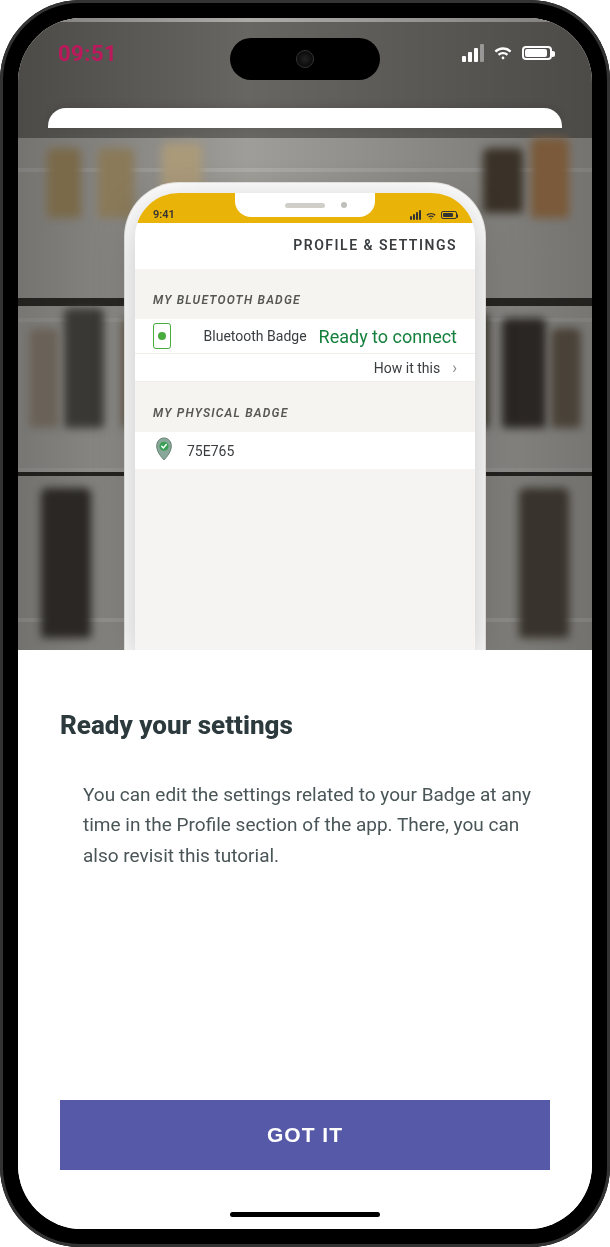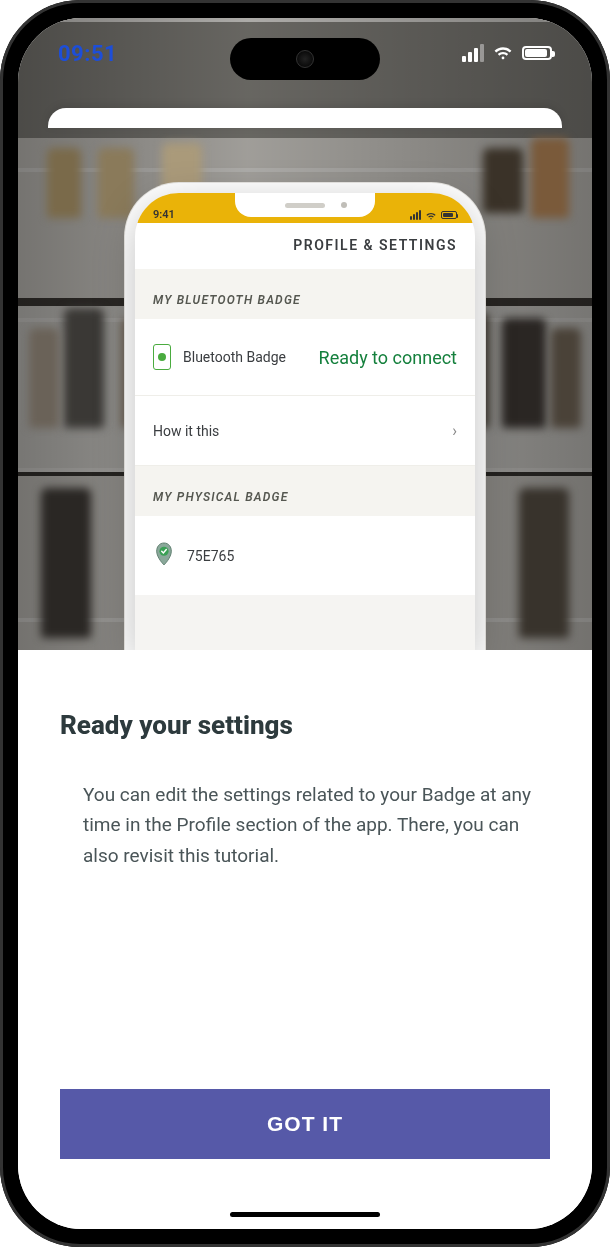--- a/index.html
+++ b/index.html
@@ -64,21 +64,21 @@
 
   
   .status-bar {
     position: absolute;
     top: 0; left: 0; right: 0;
     height: 70px;
     display: flex;
     justify-content: space-between;
     align-items: center;
     padding: 0 40px;
-    color: #1d4ed8;
+    color: #be185d;
     z-index: 40;
   }
   .status-time { font-size: 22px; font-weight: 700; letter-spacing: 0.5px; }
   .status-icons { display: flex; align-items: center; gap: 8px; }
   .signal-bars { display: flex; align-items: flex-end; gap: 2px; }
   .signal-bars span { width: 4px; background: #fff; border-radius: 1px; }
   .signal-bars span:nth-child(1){height:6px;} .signal-bars span:nth-child(2){height:10px;}
   .signal-bars span:nth-child(3){height:14px;} .signal-bars span:nth-child(4){height:18px; opacity:.4;}
   .wifi-icon svg { width: 22px; height: 22px; }
   .battery { width: 30px; height: 14px; border: 2px solid #fff; border-radius: 4px; position: relative; }
@@ -161,22 +161,22 @@
   .inner-header {
     background:#fff; padding: 14px 18px 16px; font-size:14px; font-weight:600;
     letter-spacing:1.5px; color:#3a3d40;text-align:right;
   }
   .inner-section-label {
     padding: 24px 18px 12px; font-size:12px; letter-spacing:1.2px; color:#555750; font-weight:600;
     background:#f5f4f0;
     font-style:italic;
   }
   .inner-row {
-    background:#fff; padding:25px 18px; display:flex; align-items:center; gap:12px;
-    font-size:14px; color:#3a3d40; border-bottom:1px solid #efeee9;
+    background:#fff; padding:4px 18px; display:flex; align-items:center; gap:12px;
+    font-size:14px; color:#3a3d40; border-bottom:1px solid #efeee9;text-align:right;
   }
   .inner-row:last-child { border-bottom:none; }
   .inner-row .grow { flex:1; }
   .inner-row .status-text { color:#15803d; font-size:18px; }
   .inner-row .chev { color:#888; font-size:16px; }
   .inner-link-row { background:#fff; padding:18px; font-size:14px; color:#5659a8; }
   .bt-icon { width:18px; height:26px; border:1.5px solid #4aab3f; border-radius:3px; display:flex; align-items:center; justify-content:center;}
   .bt-icon .dot{width:8px;height:8px;background:#4aab3f;border-radius:50%;}
   .badge-icon svg { width:22px; height:26px; }
 
@@ -203,21 +203,21 @@
     height: 70px;
     background: #5659a8;
     color: #fff;
     font-size: 21px;
     font-weight: 700;
     letter-spacing: 1px;
     border: none;
     display: flex;
     align-items: center;
     justify-content: center;
-    margin-bottom: 30px;
+    margin-bottom: 19px;
   }
   .home-indicator {
     position: absolute;
     bottom: 12px; left: 50%; transform: translateX(-50%);
     width: 150px; height: 5px; background: #000; border-radius: 3px;
     z-index: 60;
   }
 </style>
 </head>
 <body>

